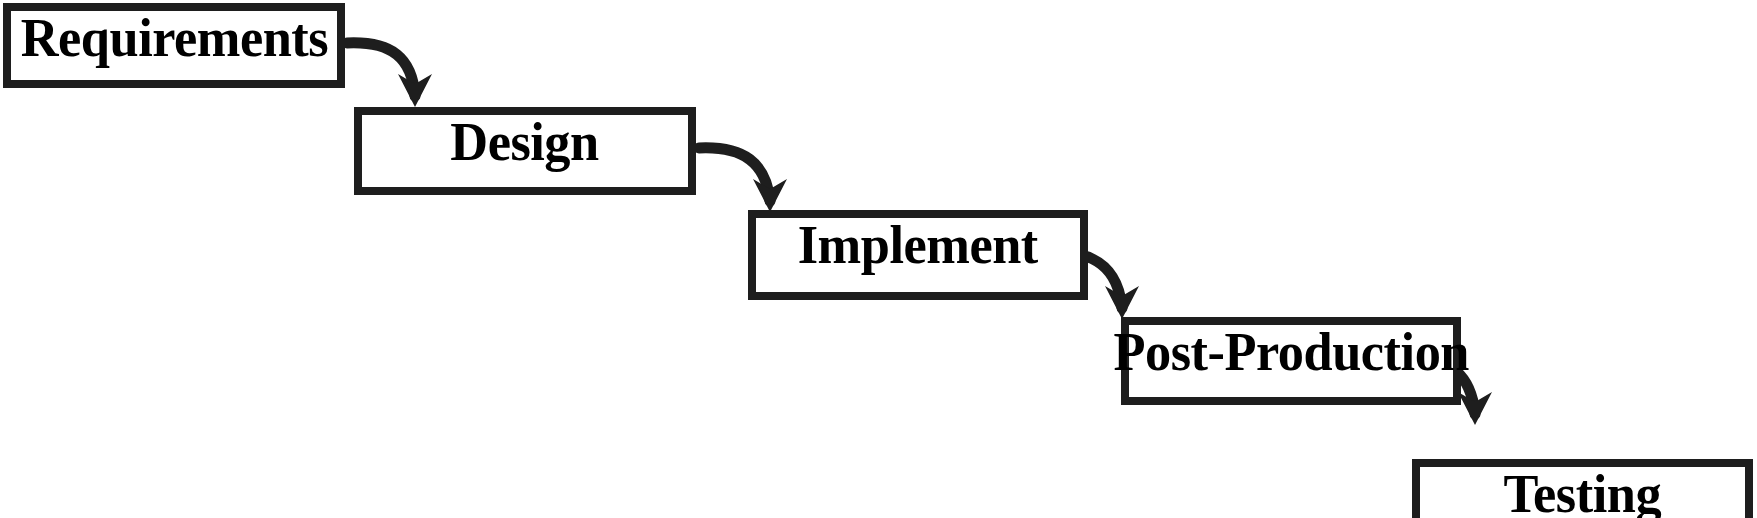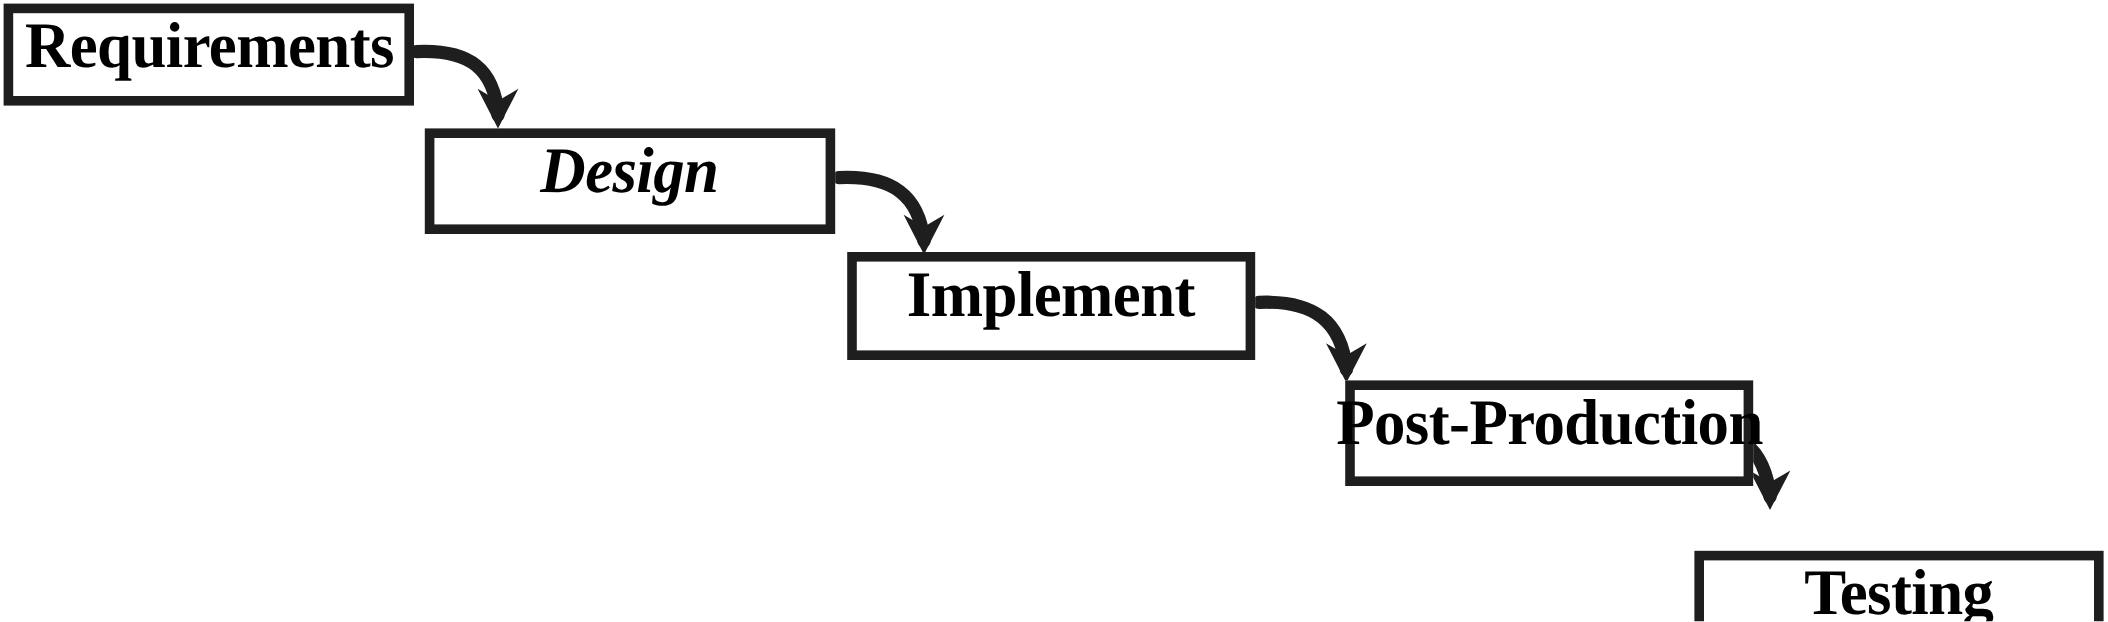--- a/index.html
+++ b/index.html
@@ -65,25 +65,25 @@
     <g>
       <path d="M1403,357 C1449,355 1471,374 1475,414" fill="none" stroke="#1e1e1e" stroke-width="11" stroke-linecap="round"></path>
       <path d="M1475,425 L1458,392 L1475,402 L1492,392 Z" fill="#1e1e1e"></path>
     </g>
   </svg>
 
   <div class="stage-box" style="left:3px; top:3px; width:342px; height:85px;">
     <span class="stage-label">Requirements</span>
   </div>
 
-  <div class="stage-box" style="left:354px; top:107px; width:342px; height:88px;font-style:italic;">
+  <div class="stage-box" style="left:354px; top:107px; width:342px; height:88px;">
     <span class="stage-label">Design</span>
   </div>
 
-  <div class="stage-box" style="left:706px; top:210px; width:340px; height:90px;">
+  <div class="stage-box" style="left:748px; top:210px; width:340px; height:90px;">
     <span class="stage-label">Implement</span>
   </div>
 
   <div class="stage-box" style="left:1121px; top:317px; width:340px; height:88px;">
     <span class="stage-label">Post-Production</span>
   </div>
 
   <div class="stage-box" style="left:1412px; top:423px; width:341px; height:108px;margin-top:36px;">
     <span class="stage-label">Testing</span>
   </div>

